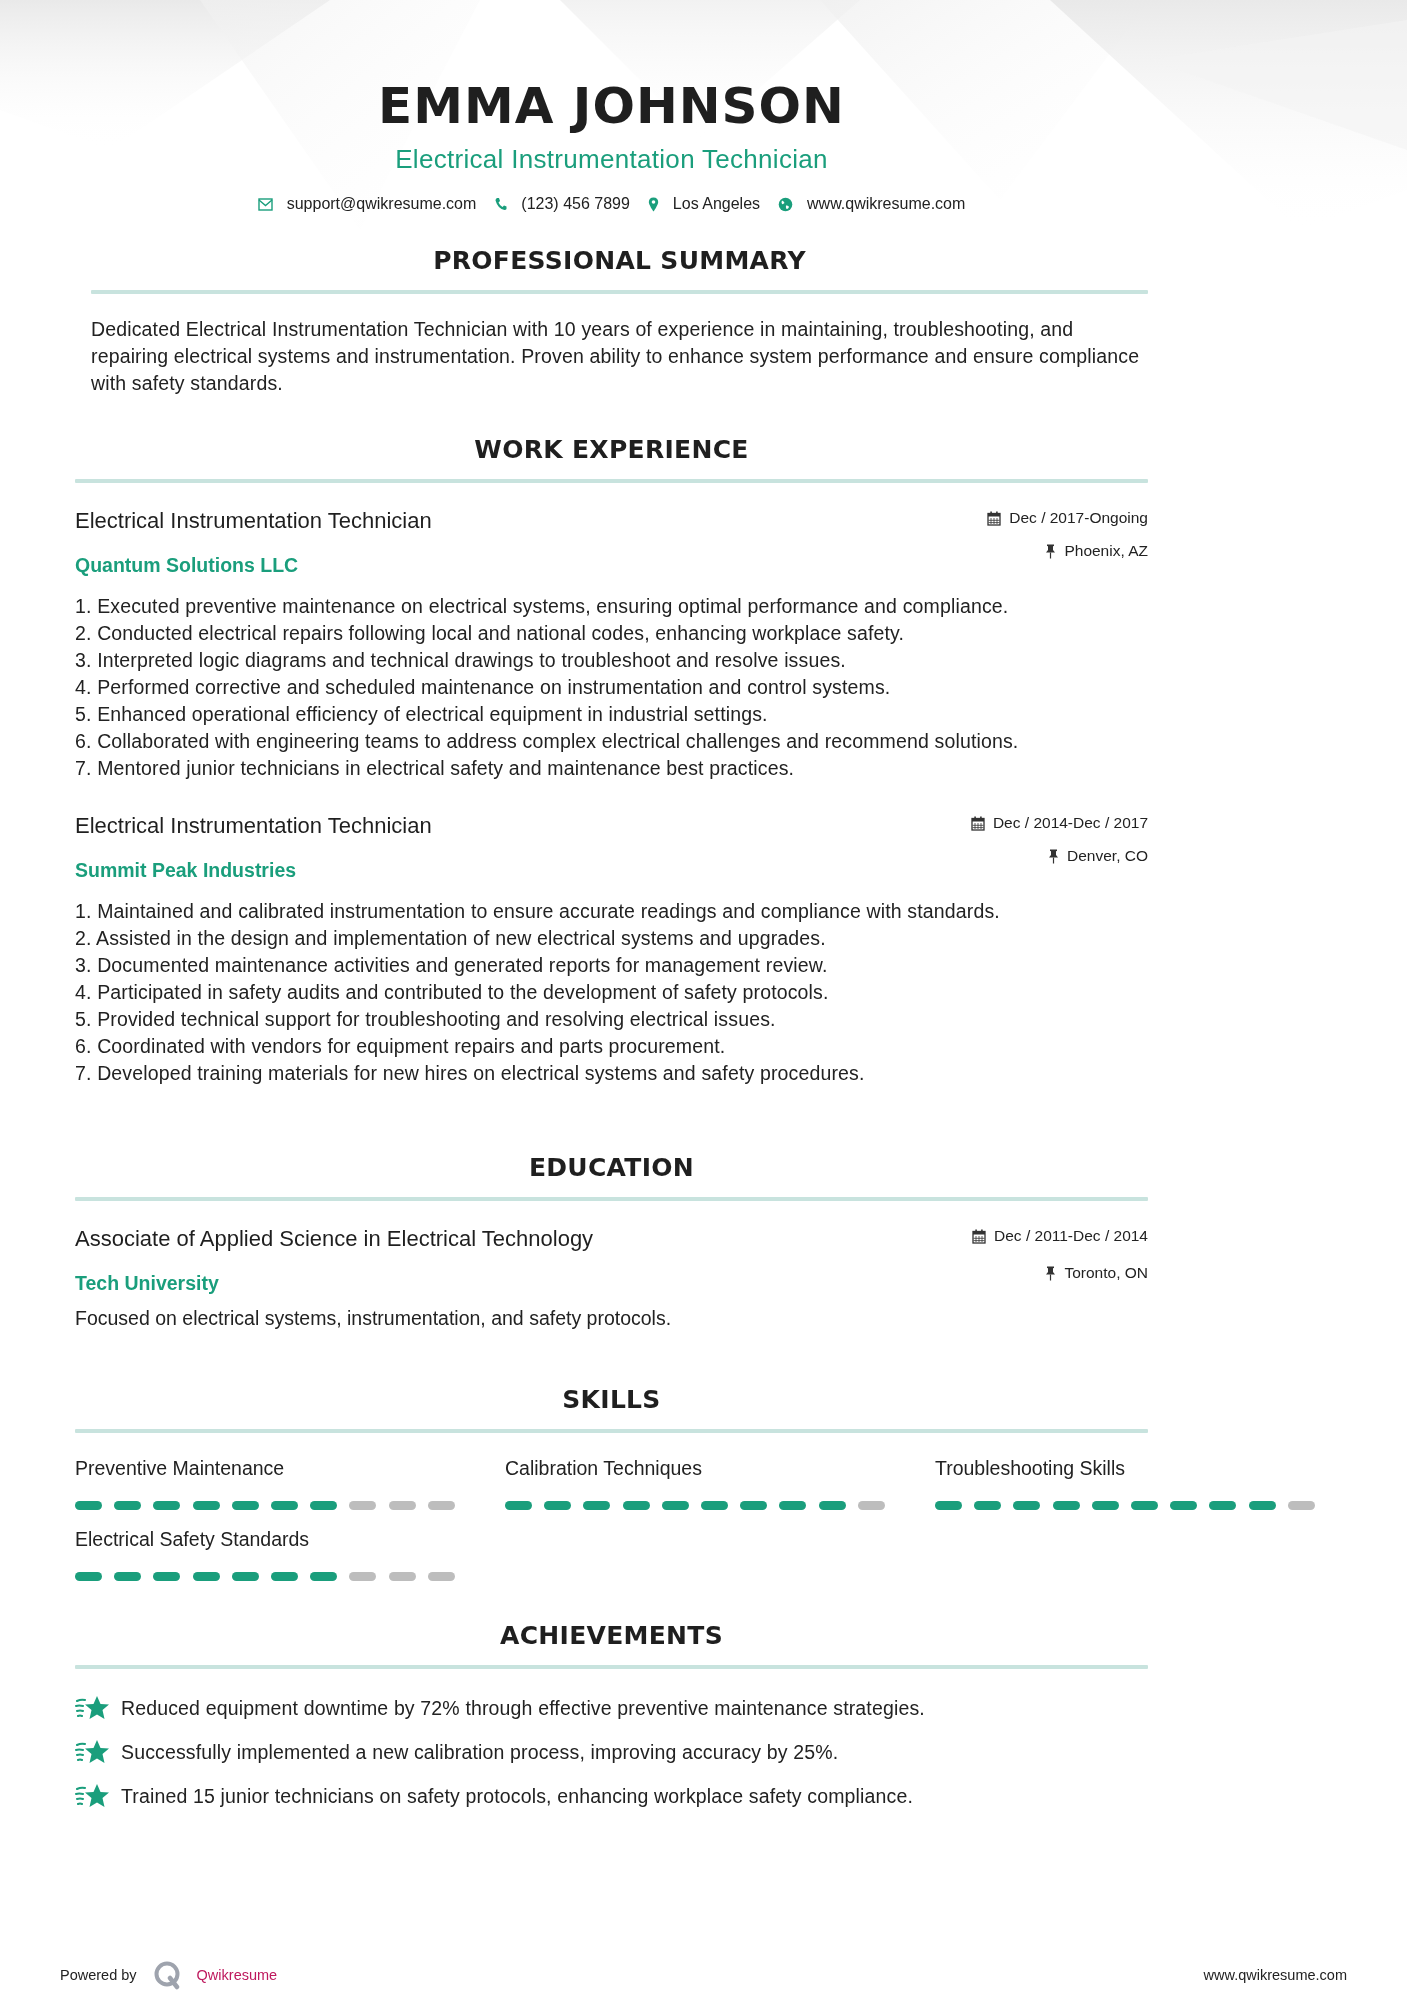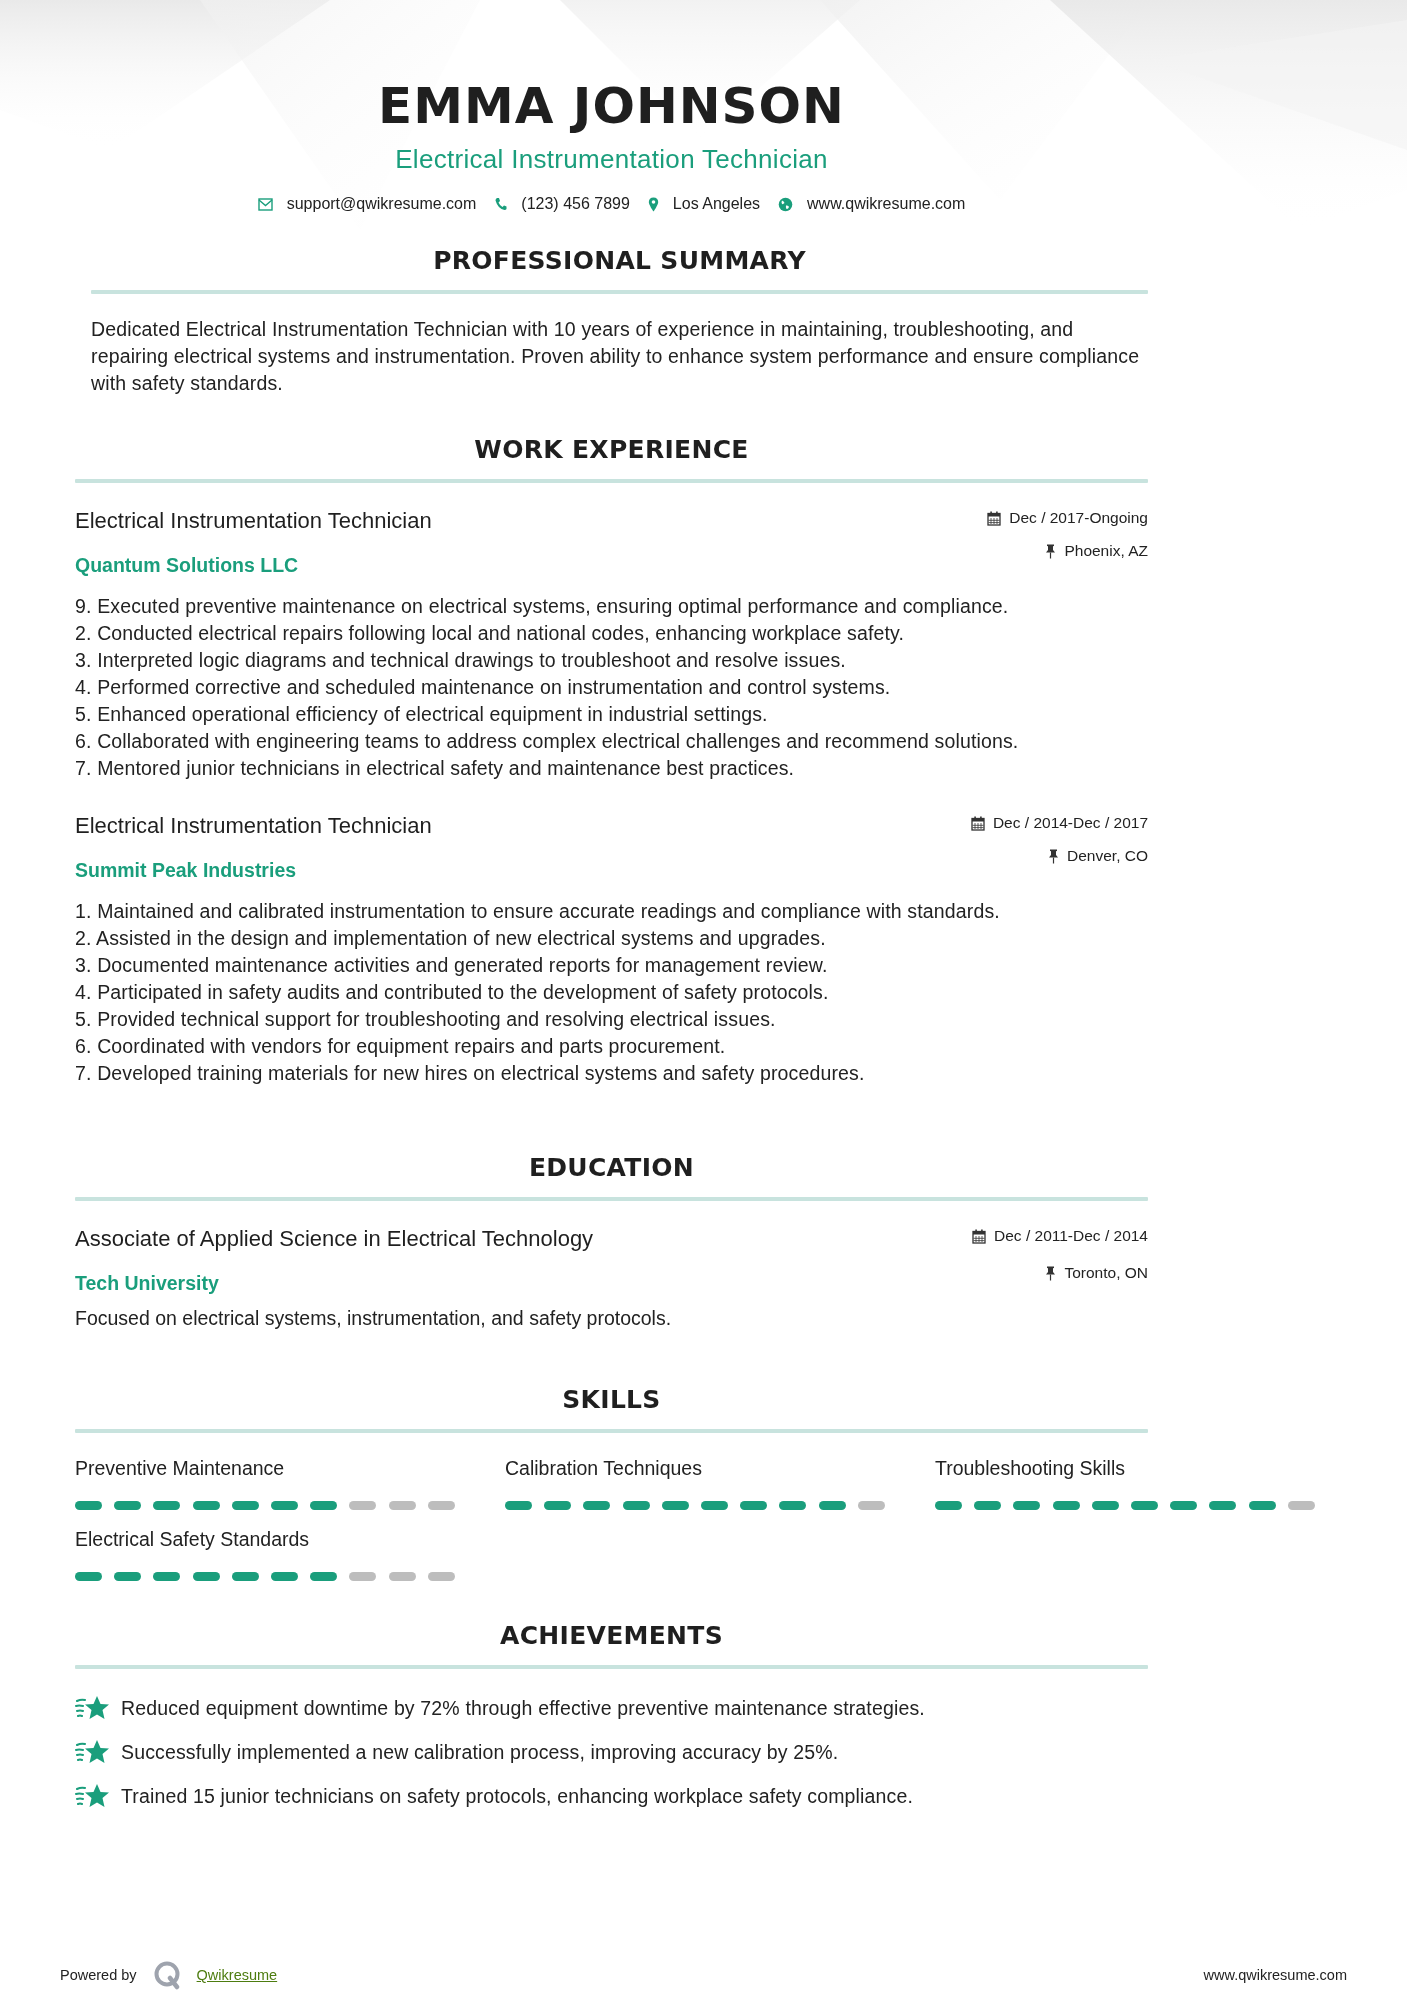--- a/index.html
+++ b/index.html
@@ -42,21 +42,21 @@
   .seg { width: 27px; height: 9px; border-radius: 5px; margin-right: 12.2px; background: #bdbdbd; }
   .seg.on { background: #1a9e7c; }
 
   .ach-list { margin-top: 22px; }
   .ach { display: flex; align-items: center; height: 34px; margin-bottom: 10px; font-size: 19.5px; color: #222; letter-spacing: 0.15px; }
   .ach svg { margin-right: 10px; flex-shrink: 0; }
 
   .footer { position: absolute; left: 60px; right: 60px; top: 1960px; display: flex; justify-content: space-between; align-items: center; font-size: 14.5px; color: #222; }
   .powered { display: flex; align-items: center; }
   .powered .q-logo { margin: 0 14px 0 16px; }
-  .brand-link { text-decoration: underline; color: #4d7c0f; }
+  .brand-link { color: #be185d; }
 </style>
 </head>
 <body>
 
 <svg class="bg-shapes" width="1407" height="260" viewBox="0 0 1407 260">
   <defs>
     <linearGradient id="g1" x1="0" y1="0" x2="0" y2="1">
       <stop offset="0" stop-color="#e9e9e9"></stop>
         <stop offset="1" stop-color="#ffffff" stop-opacity="0"></stop>
     </linearGradient>
@@ -140,21 +140,21 @@
             <svg width="11" height="15" viewBox="0 0 11 15">
                 <rect x="2" y="0.5" width="7" height="1.6" fill="#333"></rect>
                 <path d="M3 2 L8 2 L8 6 L10 8.5 L1 8.5 L3 6 Z" fill="#333"></path>
                 <rect x="4.9" y="8.5" width="1.2" height="6" fill="#333"></rect>
               </svg>
             <span>Phoenix, AZ</span>
           </div>
         </div>
       </div>
       <ul class="bullets">
-        <li>9. Executed preventive maintenance on electrical systems, ensuring optimal performance and compliance.</li>
+        <li>1. Executed preventive maintenance on electrical systems, ensuring optimal performance and compliance.</li>
         <li>2. Conducted electrical repairs following local and national codes, enhancing workplace safety.</li>
         <li>3. Interpreted logic diagrams and technical drawings to troubleshoot and resolve issues.</li>
         <li>4. Performed corrective and scheduled maintenance on instrumentation and control systems.</li>
         <li>5. Enhanced operational efficiency of electrical equipment in industrial settings.</li>
         <li>6. Collaborated with engineering teams to address complex electrical challenges and recommend solutions.</li>
         <li>7. Mentored junior technicians in electrical safety and maintenance best practices.</li>
       </ul>
     </div>
 
     <div class="job" style="margin-top:30px;">

